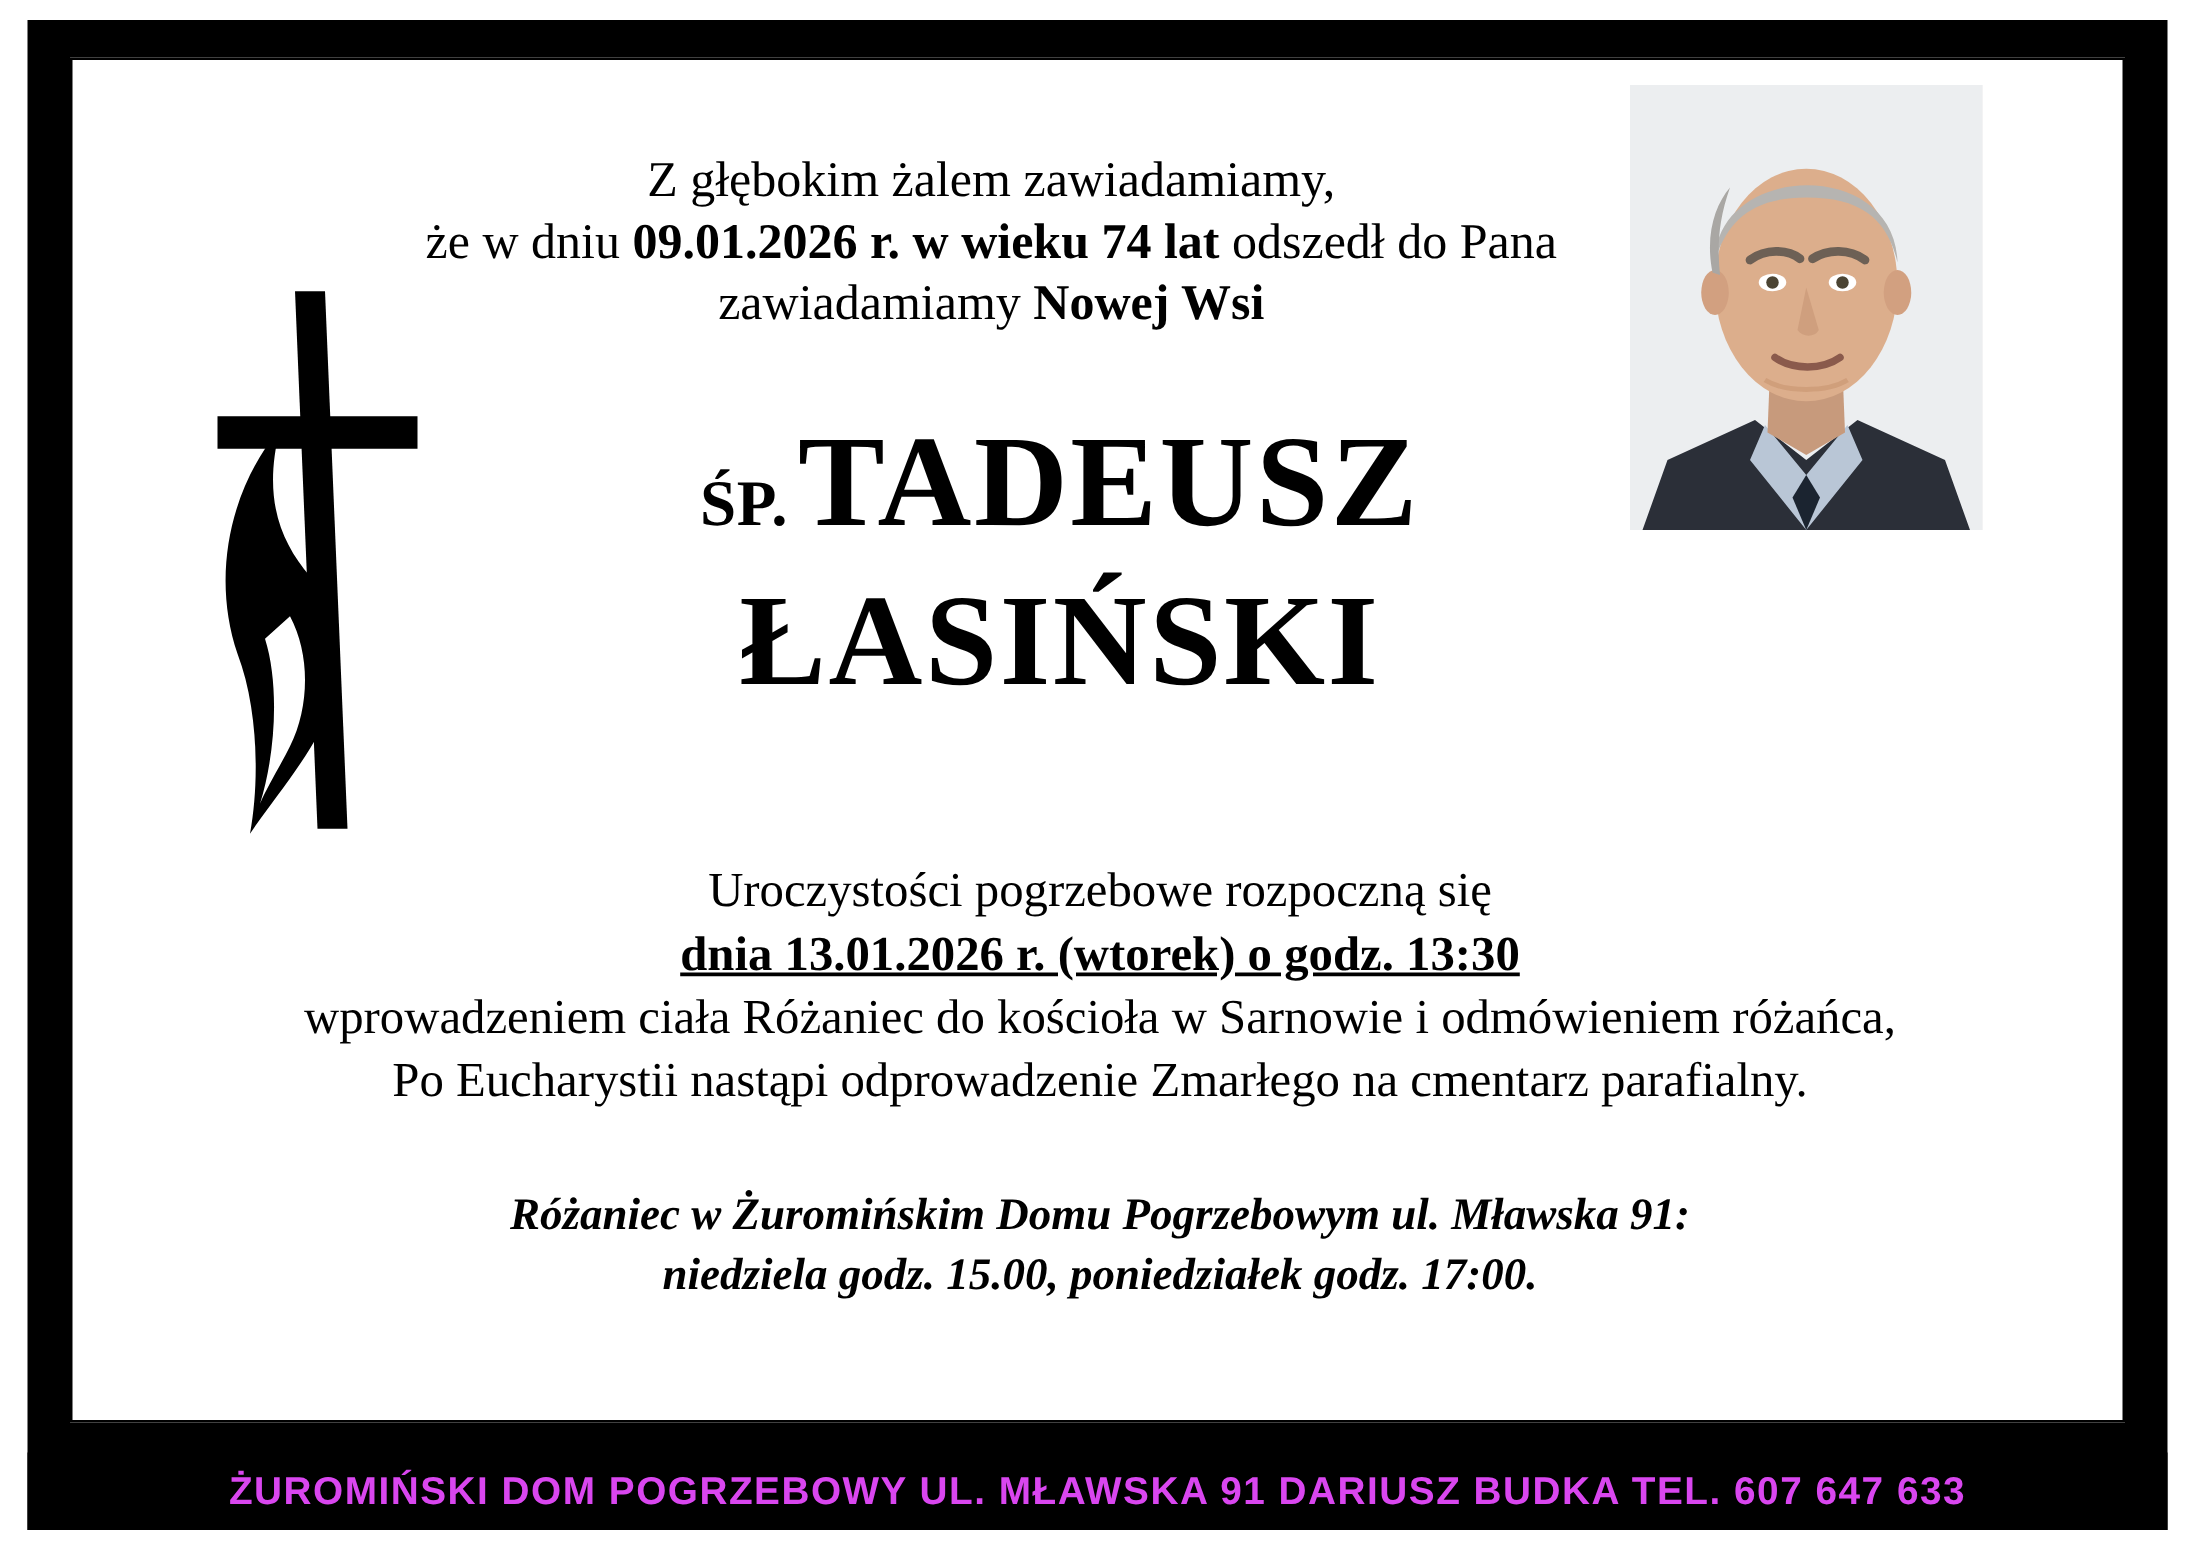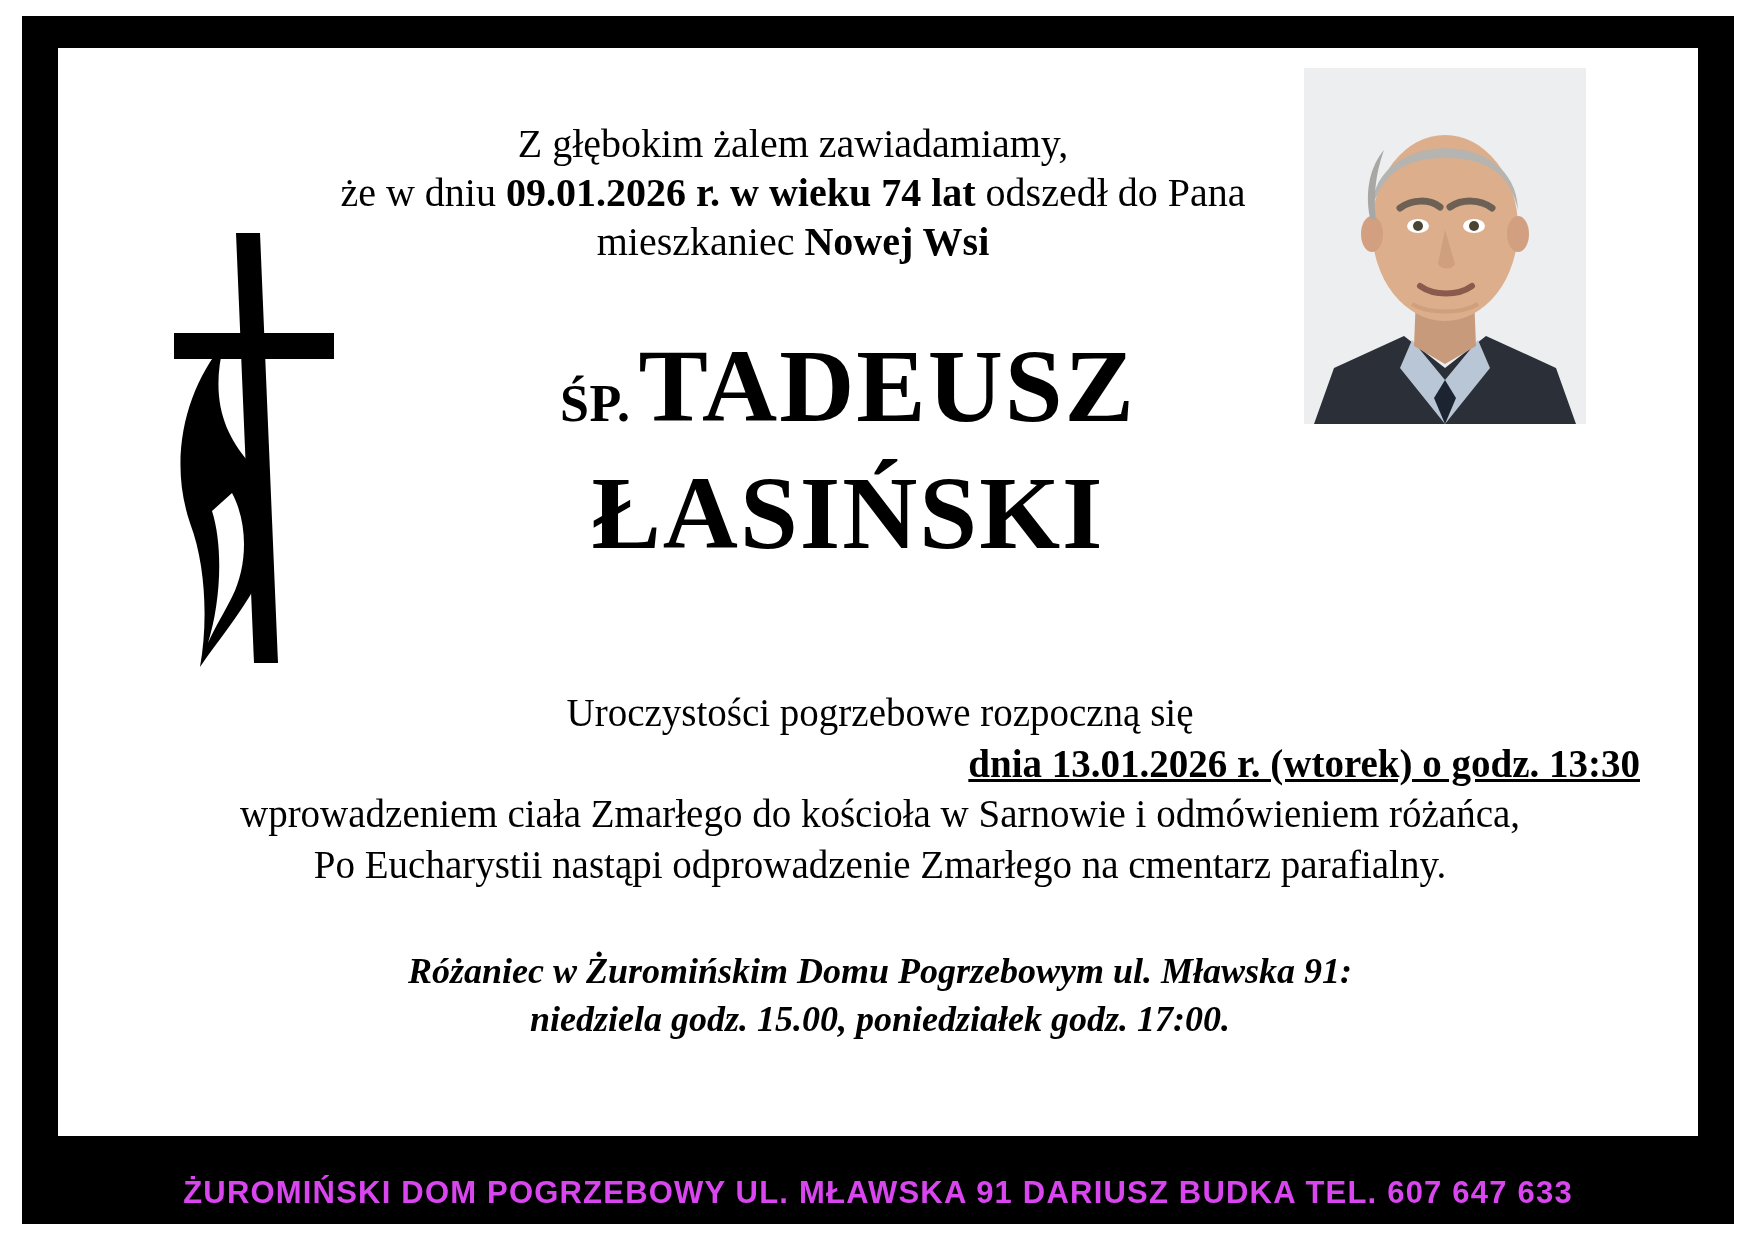--- a/index.html
+++ b/index.html
@@ -145,21 +145,20 @@
     left: 62px;
     top: 640px;
     width: 1520px;
     text-align: center;
     font-size: 39px;
     line-height: 1.30;
   }
   .ceremony .u-bold {
     font-weight: bold;
     text-decoration: underline;
-    text-align: right;
   }
 
   .rosary {
     position: absolute;
     left: 62px;
     top: 900px;
     width: 1520px;
     text-align: center;
     font-size: 36px;
     font-weight: bold;
@@ -224,36 +223,36 @@
         <path d="M108 236 C 124 246 158 246 174 236" stroke="#c8956f" stroke-width="4" fill="none" opacity="0.6"></path>
       </svg>
     </div>
 
     <div class="lead">
       <div>Z głębokim żalem zawiadamiamy,</div>
       <div>
         <span>że w dniu </span><b>09.01.2026 r. w wieku 74 lat</b><span> odszedł do Pana</span>
       </div>
       <div>
-        <span>mieszkaniec </span><b>Nowej Wsi</b>
+        <span>zawiadamiamy </span><b>Nowej Wsi</b>
       </div>
     </div>
 
     <div class="name-block">
       <div class="sp-line">
         <span class="sp">ŚP.</span>
         <span class="given-name">TADEUSZ</span>
       </div>
       <div class="surname">ŁASIŃSKI</div>
     </div>
 
     <div class="ceremony">
       <div>Uroczystości pogrzebowe rozpoczną się</div>
       <div class="u-bold">dnia 13.01.2026 r. (wtorek) o godz. 13:30</div>
-      <div>wprowadzeniem ciała Zmarłego do kościoła w Sarnowie i odmówieniem różańca,</div>
+      <div>wprowadzeniem ciała Różaniec do kościoła w Sarnowie i odmówieniem różańca,</div>
       <div>Po Eucharystii nastąpi odprowadzenie Zmarłego na cmentarz parafialny.</div>
     </div>
 
     <div class="rosary">
       <div>Różaniec w Żuromińskim Domu Pogrzebowym ul. Mławska 91:</div>
       <div>niedziela godz. 15.00, poniedziałek godz. 17:00.</div>
     </div>
 
   </div>
 

